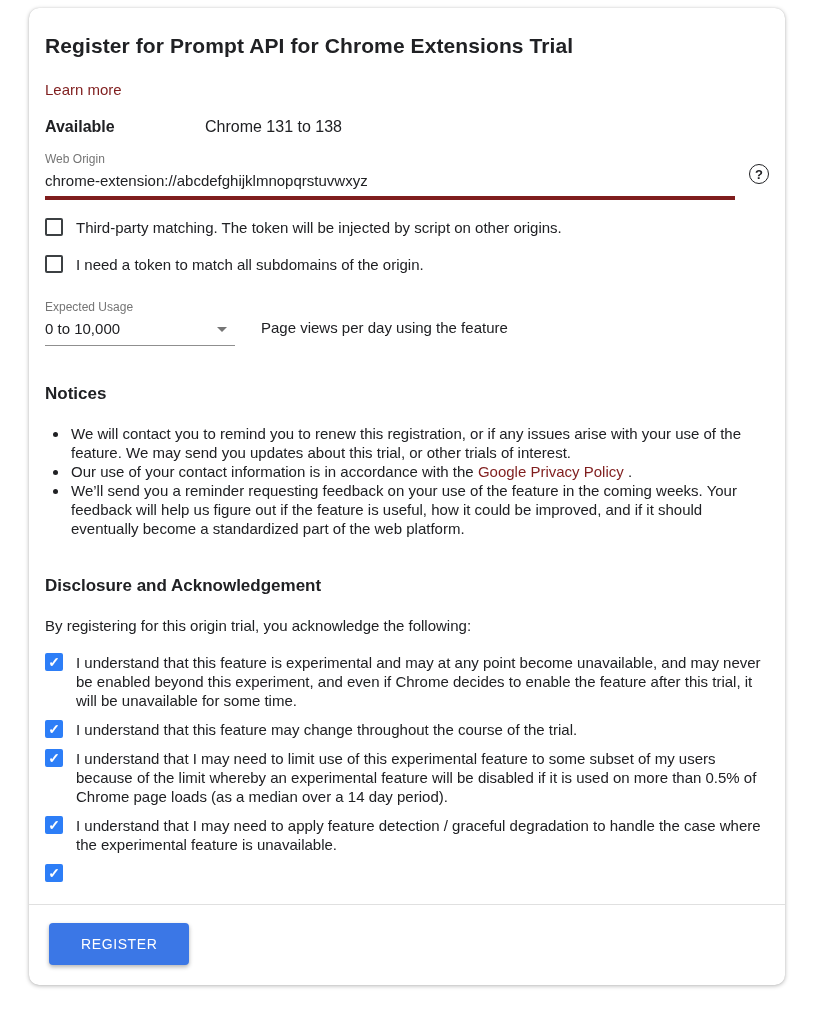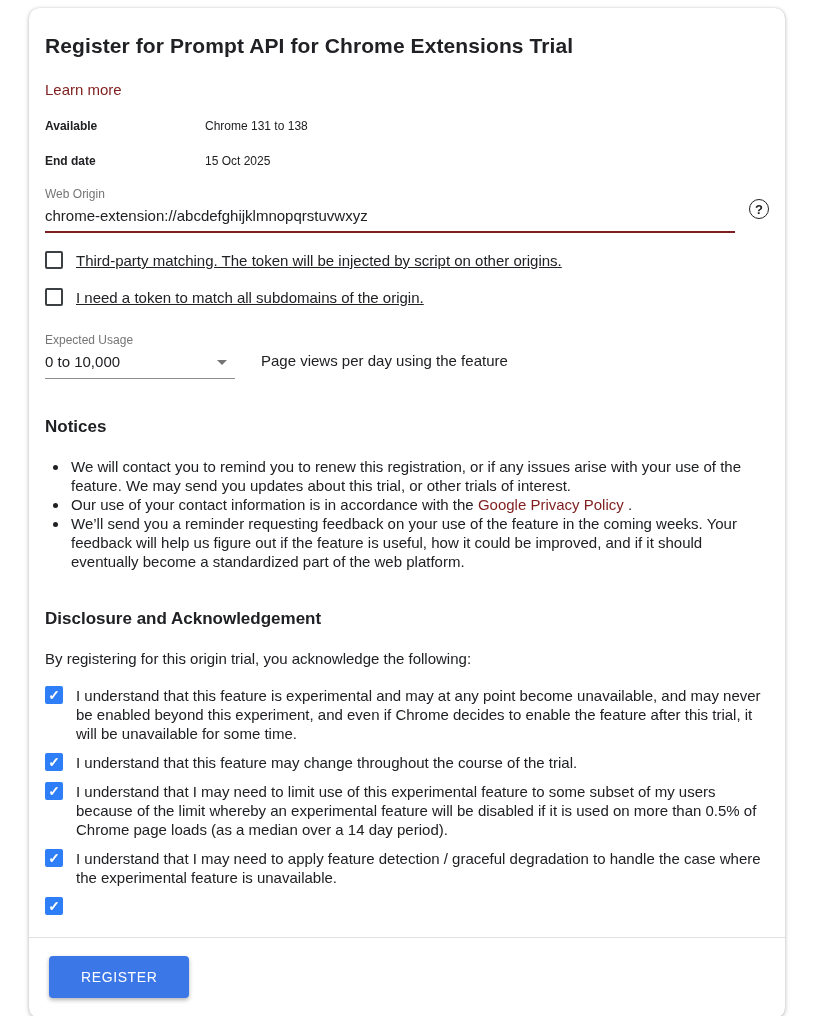--- a/index.html
+++ b/index.html
@@ -30,35 +30,35 @@
     max-width: 716px;
   }
   a.link {
     color: #7f1d1d;
     text-decoration: none;
     cursor: pointer;
   }
   .learn-more { display: inline-block; font-size: 15px; line-height: 19px; }
 
   .details { margin: 18px 0 4px 0; }
-  .detail-row { display: flex; margin-bottom: 16px; font-size: 12px; line-height: 19px; }
+  .detail-row { display: flex; margin-bottom: 16px; font-size: 16px; line-height: 19px; }
   .detail-label { font-weight: bold; width: 160px; flex-shrink: 0; }
 
   .field-label {
     font-size: 12px;
     color: #757575;
     line-height: 14px;
     margin-bottom: 4px;
   }
   .origin-row { display: flex; align-items: flex-start; margin-top: 16px; }
   .origin-field { flex: 1; margin-right: 14px; }
   .origin-input {
     width: 100%;
     border: none;
-    border-bottom: 2px solid #7f1d1d;
+    border-bottom: 4px solid #7f1d1d;
     font-family: "Liberation Sans", sans-serif;
     font-size: 15px;
     color: #202124;
     padding: 2px 0 7px 0;
     background: transparent;
     outline: none;
   }
   .help-icon {
     width: 20px; height: 20px;
     border: 1.6px solid #202124;
@@ -92,21 +92,21 @@
     font-size: 14px;
     line-height: 15px;
     text-align: center;
   }
   .checkbox.checked {
     background: #2d7ef7;
     border-color: #2d7ef7;
     color: #ffffff;
     font-weight: bold;
   }
-  .option-row .opt-text { padding-top: 0px; text-decoration: underline; }
+  .option-row .opt-text { padding-top: 0px; }
 
   .usage-block { margin-top: 26px; }
   .usage-row { display: flex; align-items: flex-start; }
   .usage-select {
     width: 190px;
     border-bottom: 1px solid #8f8f8f;
     font-size: 15px;
     padding: 2px 0 8px 0;
     position: relative;
     cursor: pointer;
@@ -174,24 +174,20 @@
   <div class="card-body">
 
     <h1 class="page-title">Register for Prompt API for Chrome Extensions Trial</h1>
 
     <a class="link learn-more">Learn more</a>
 
     <div class="details">
       <div class="detail-row">
         <span class="detail-label">Available</span>
         <span class="detail-value">Chrome 131 to 138</span>
-      </div>
-      <div class="detail-row">
-        <span class="detail-label">End date</span>
-        <span class="detail-value">15 Oct 2025</span>
       </div>
     </div>
 
     <div class="origin-row">
       <div class="origin-field">
         <div class="field-label">Web Origin</div>
         <input class="origin-input" type="text" value="chrome-extension://abcdefghijklmnopqrstuvwxyz" style="">
       </div>
       <div class="help-icon">?</div>
     </div>

